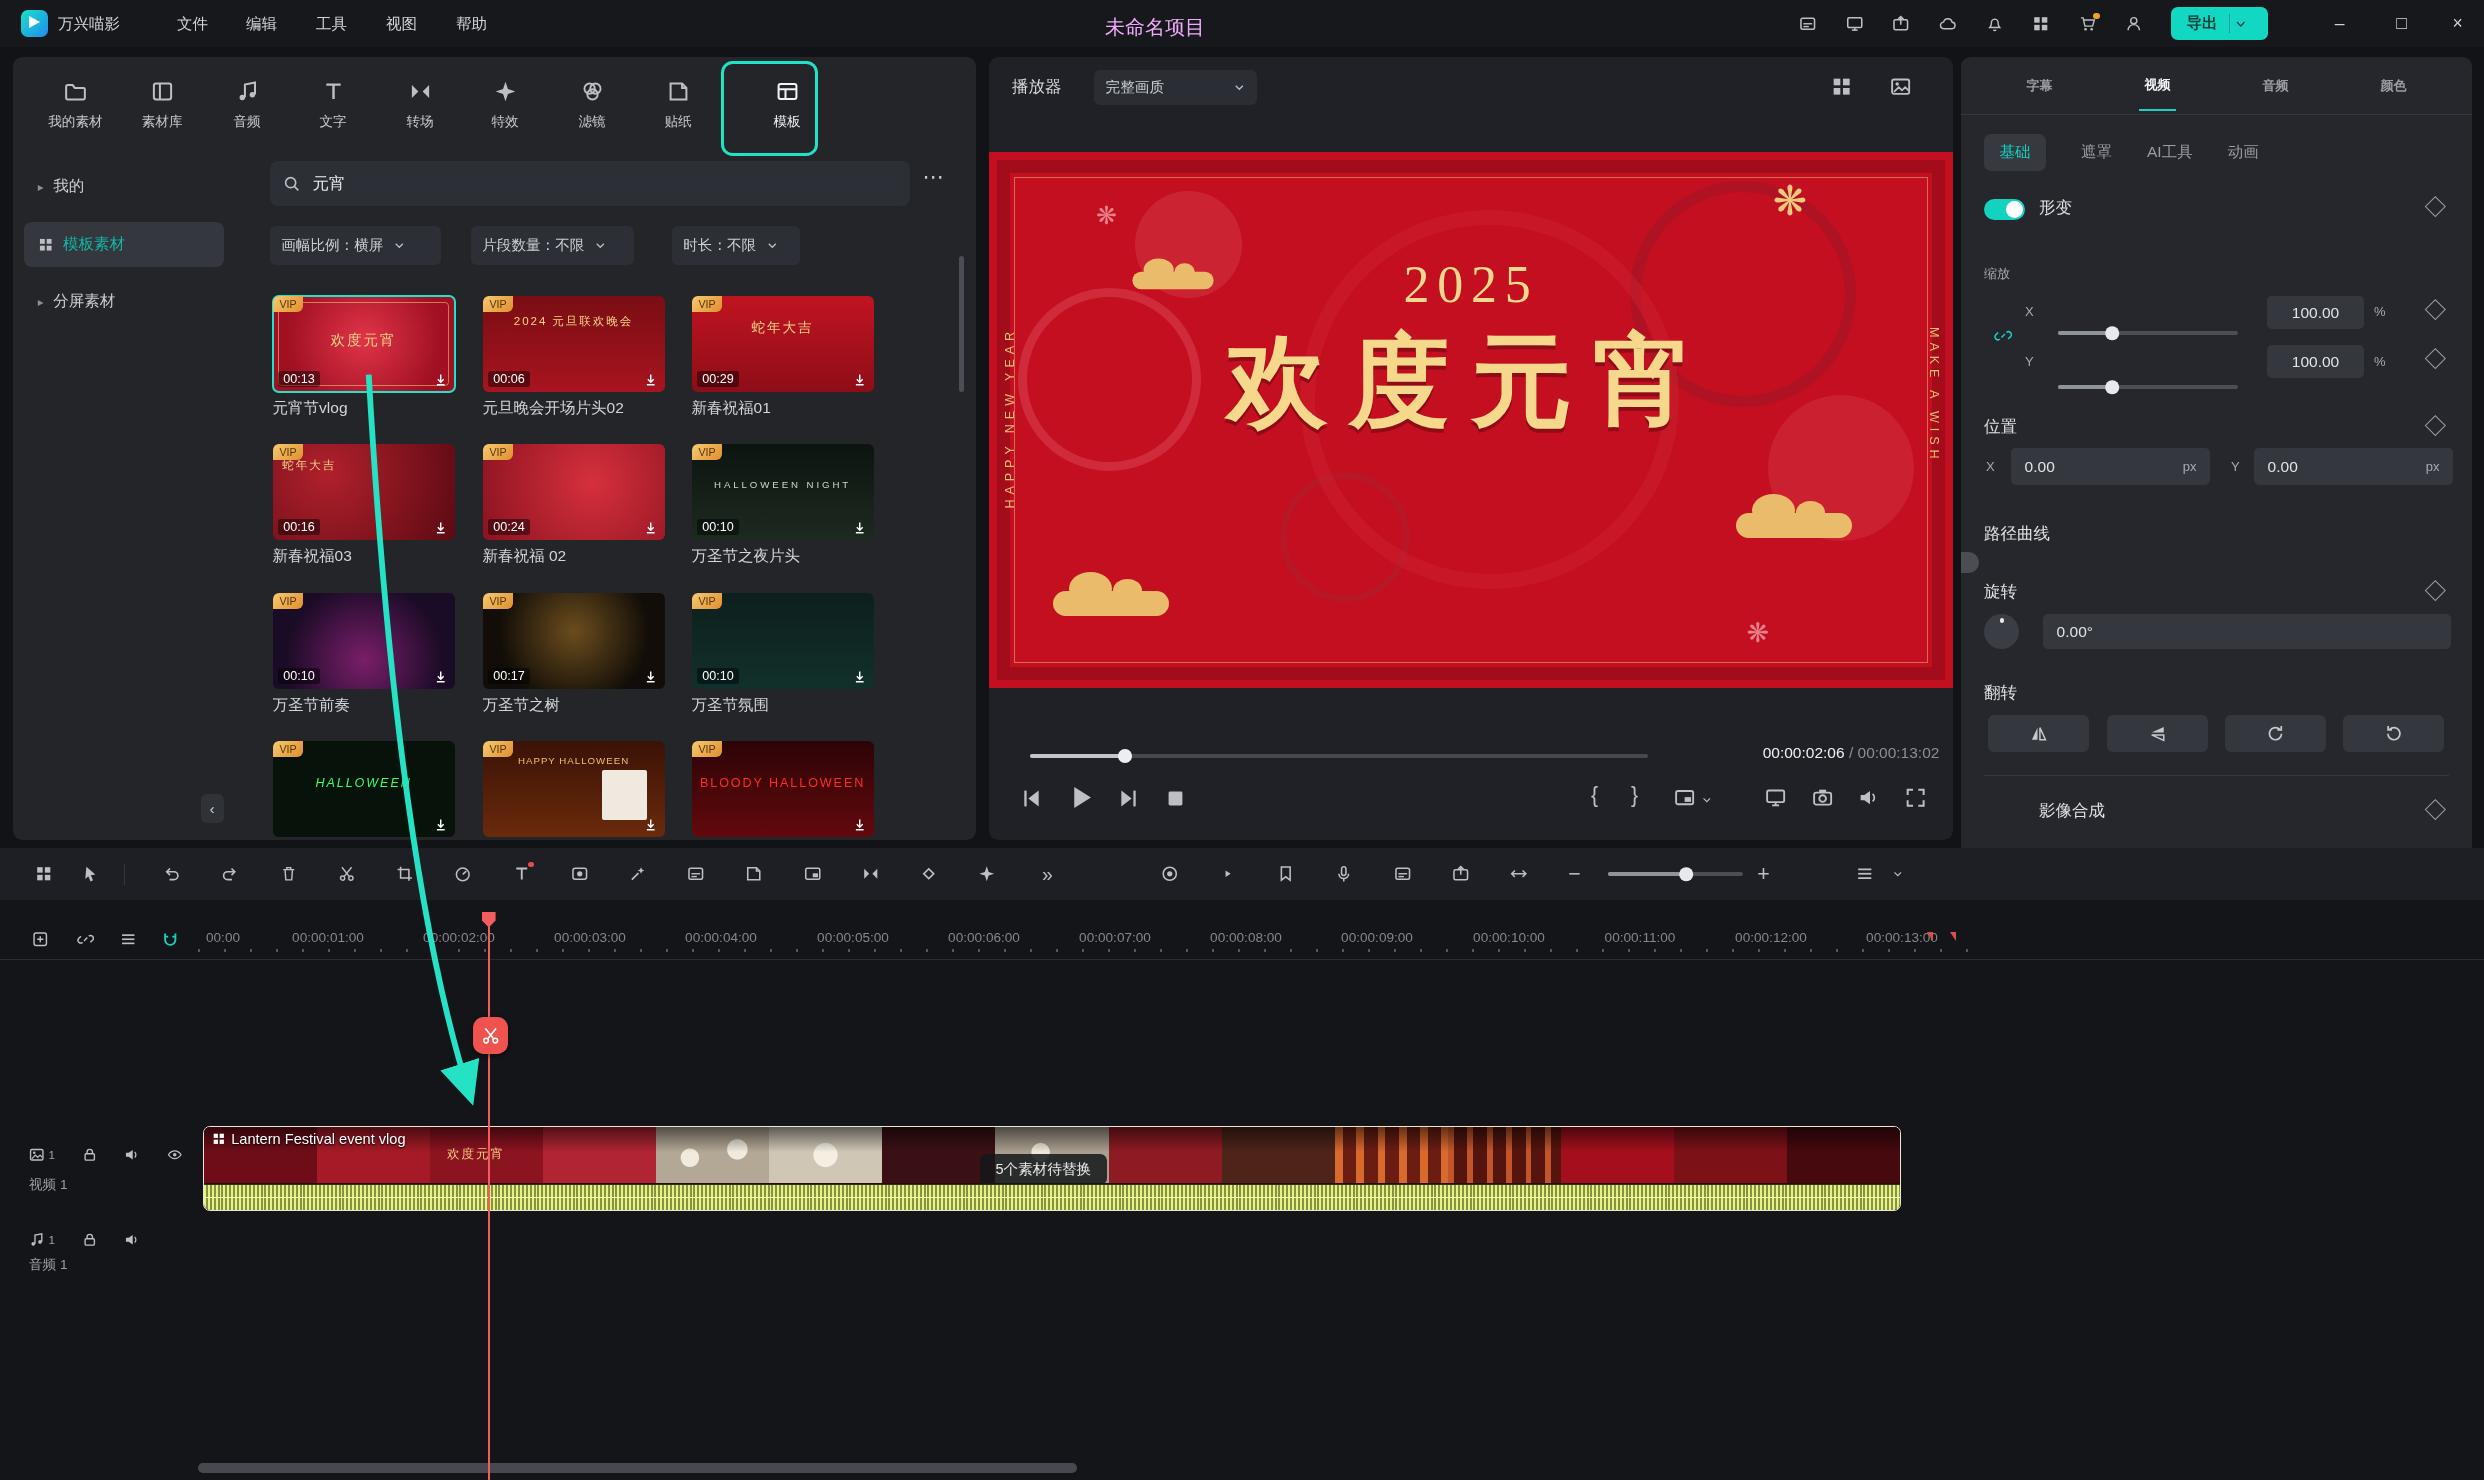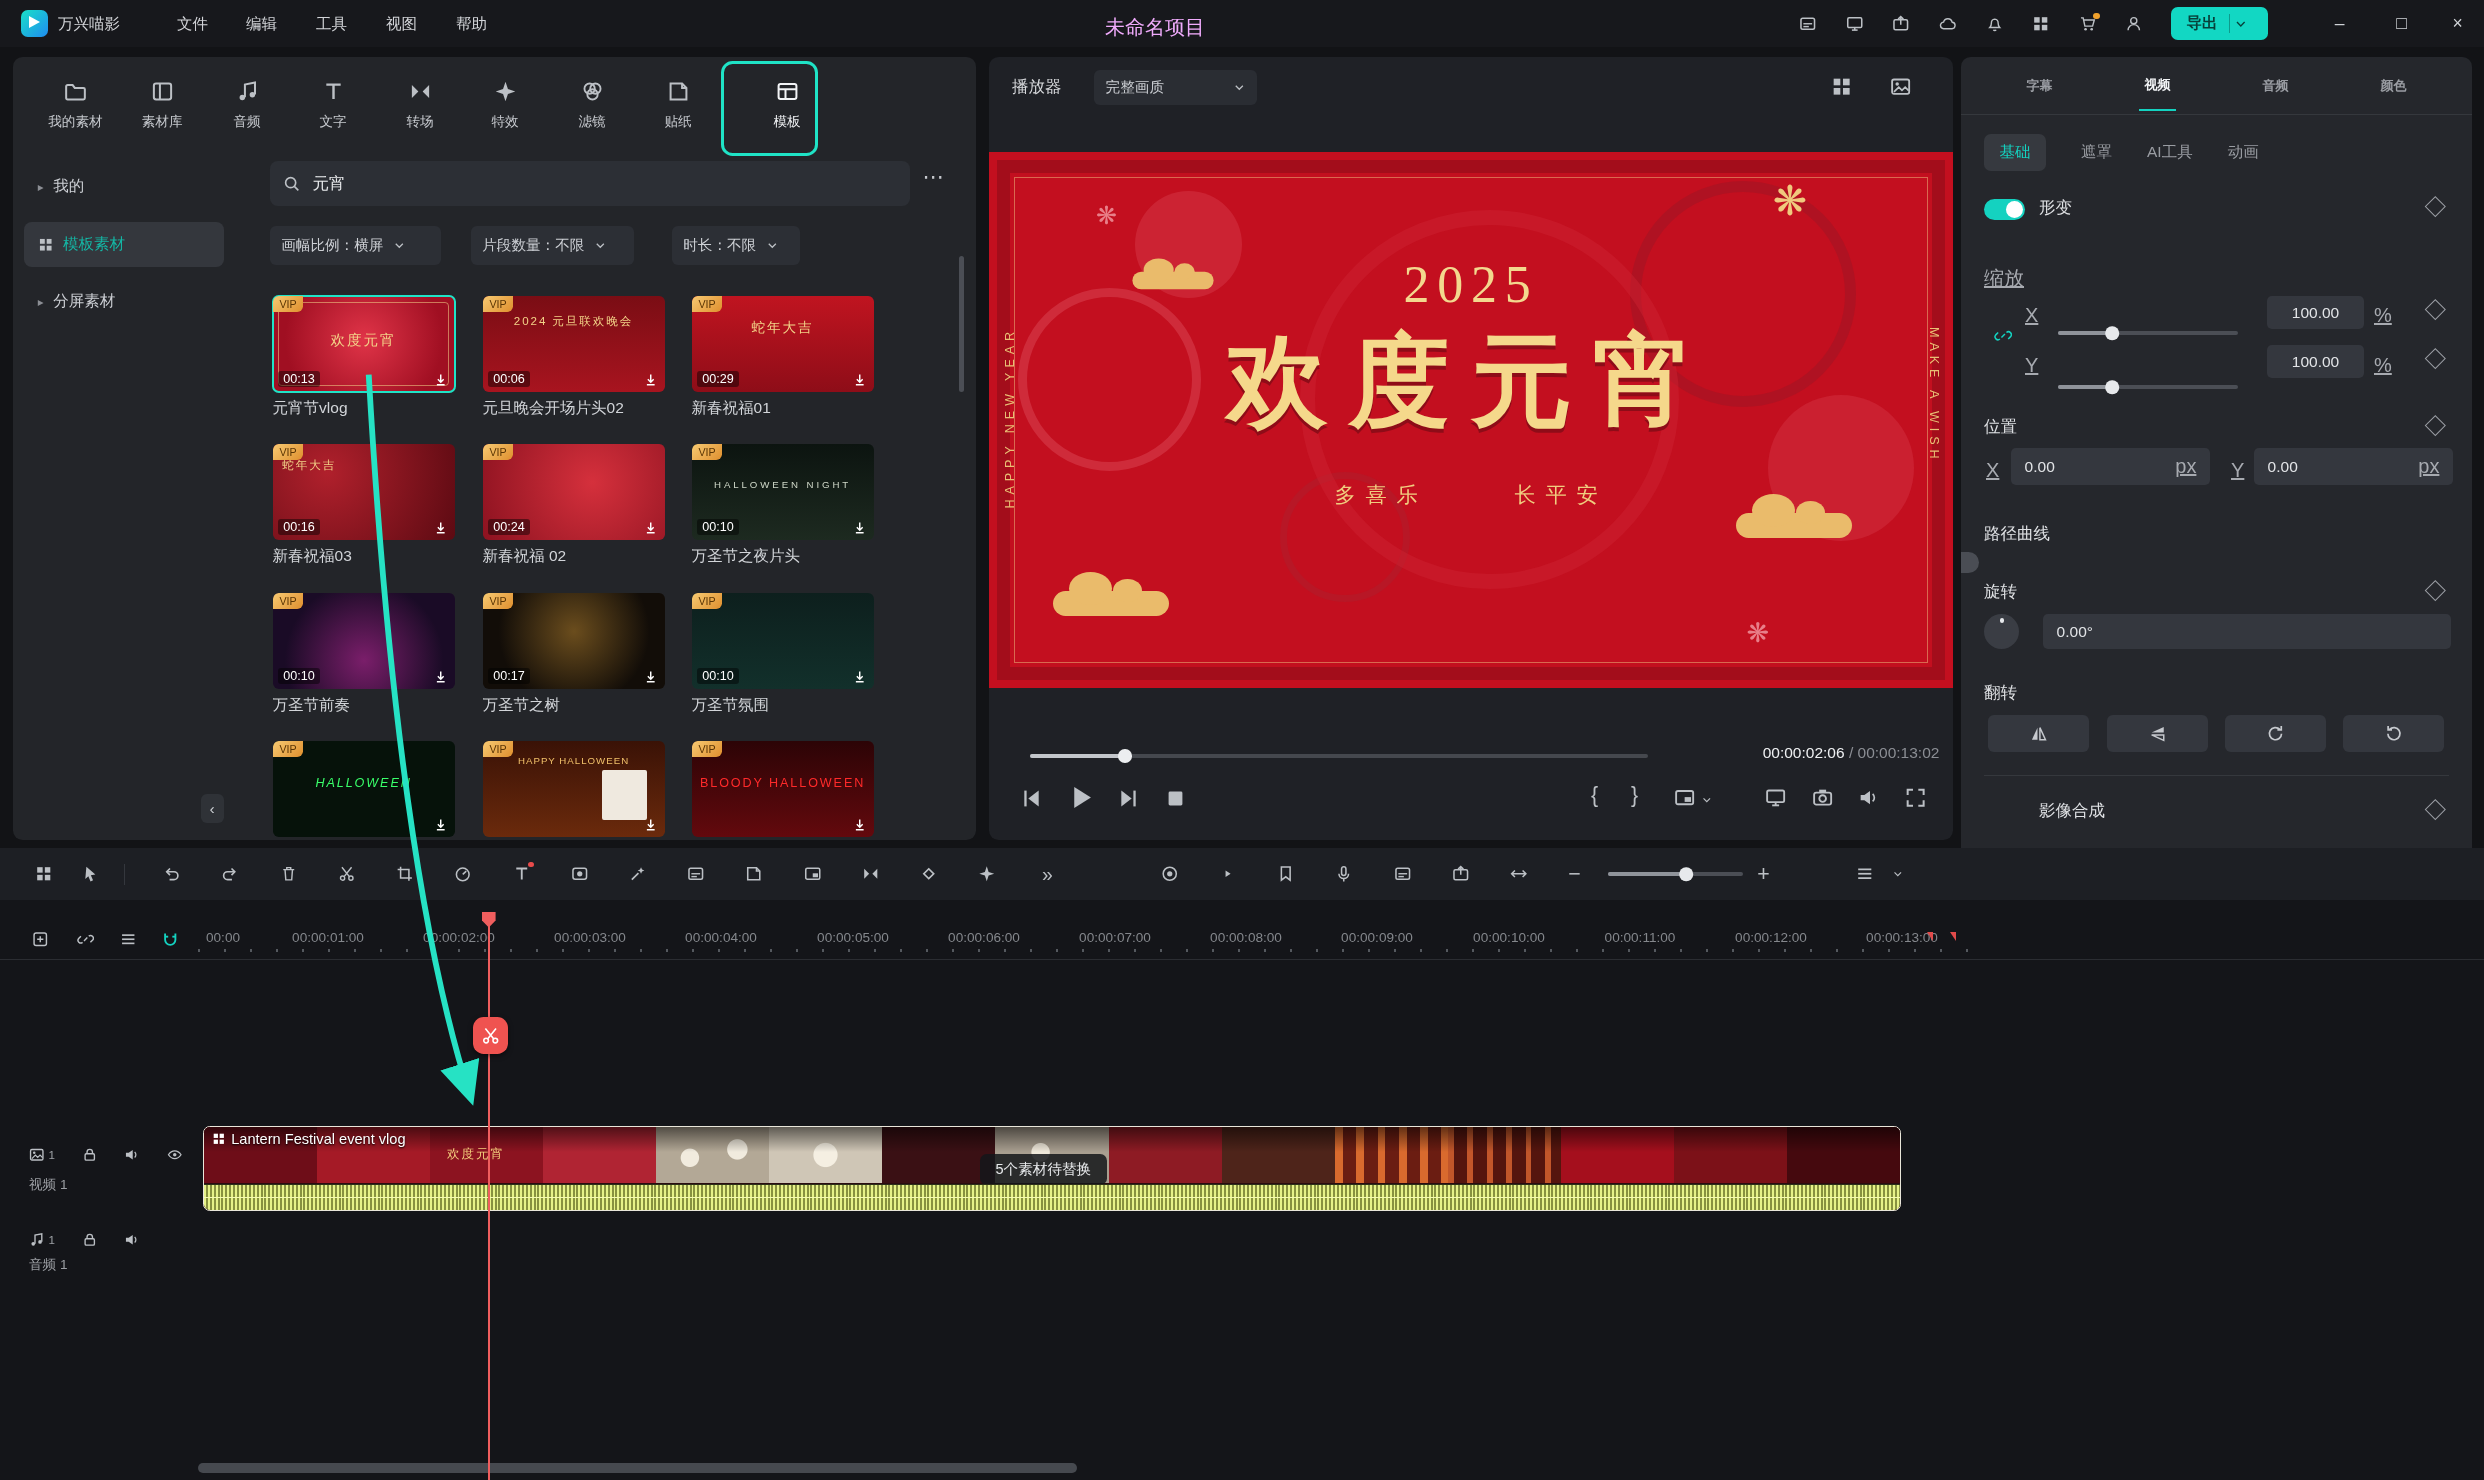--- a/index.html
+++ b/index.html
@@ -96,21 +96,21 @@
   .tgl.off{background:#4a4d54;}
   .tgl:after{content:"";position:absolute;top:1.9px;width:17.5px;height:17.5px;border-radius:50%;background:#fff;}
   .tgl.on:after{right:1.9px;}
   .tgl.off:after{left:1.9px;}
   .dia{width:12.6px;height:12.6px;border:1.9px solid #9a9da3;transform:rotate(45deg);}
   .slider{position:relative;height:3.9px;background:#4b4e55;border-radius:1.9px;}
   .slider .fill{position:absolute;left:0;top:0;bottom:0;background:#8f939a;border-radius:1.9px;}
   .slider .hdl{position:absolute;top:50%;transform:translate(-50%,-50%);width:13.6px;height:13.6px;border-radius:50%;background:#e7e9ec;}
   .vbox{background:#34373e;border-radius:4.9px;color:#e2e4e7;display:flex;align-items:center;justify-content:center;font-size:15.5px;}
   .plabel{font-size:16.5px;color:#dfe1e4;}
-  .pdim{font-size:20px;color:#a7aab0;text-decoration:underline;}
+  .pdim{font-size:13px;color:#a7aab0;}
   .fbtn{position:absolute;top:658px;width:101px;height:37px;background:#34373e;border-radius:5.8px;display:flex;align-items:center;justify-content:center;color:#c6c9ce;}
   .tybox{position:absolute;top:1157px;width:54px;height:70px;background:#34373e;border-radius:7.8px;}
   .tylab{position:absolute;top:1244px;width:54px;text-align:center;font-size:13.6px;color:#a7aab0;}
   .dimsec{opacity:.5;}
   #reset-btn{position:absolute;left:27px;top:1362px;width:64px;height:37px;background:#34373e;border-radius:5.8px;display:flex;align-items:center;justify-content:center;font-size:14.6px;color:#d6d8db;}
   
   #timeline{position:absolute;left:0;top:848px;width:2484px;height:633px;background:#141519;}
   #tl-toolbar{position:absolute;left:0;top:0;width:2484px;height:52px;background:#1d1f24;}
   .tbi{position:absolute;top:9.7px;width:33px;height:33px;border-radius:5.8px;display:flex;align-items:center;justify-content:center;color:#bcc0c5;}
   .tbi .reddot{position:absolute;right:3.9px;top:3.9px;width:5.8px;height:5.8px;border-radius:50%;background:#e84b4b;}
@@ -718,21 +718,20 @@
       <div class="fc" style="left:311px;top:58px;width:349px;height:349px;border:15.5px solid #cf2433;opacity:.45;"></div>
       <div id="cframe"></div>
       <div class="cloud" style="left:126px;top:116px;transform:scale(.7);"></div>
       <div class="cloud" style="left:64px;top:439px;"></div>
       <div class="cloud" style="left:747px;top:361px;"></div>
       <span class="fw" style="right:146px;top:25px;">❋</span>
       <span class="fw" style="left:107px;top:49px;font-size:25px;color:#e87f89;">❋</span>
       <span class="fw" style="right:184px;bottom:39px;font-size:27px;color:#e87f89;">❋</span>
       <div id="yr">2025</div>
       <div id="ctitle">欢度元宵</div>
-      <div id="bless"><span>多喜乐</span><span class="gap"></span><span>长平安</span></div>
       <span class="side-txt" style="left:13.6px;transform:rotate(180deg);">HAPPY NEW YEAR</span>
       <span class="side-txt" style="right:11.6px;">MAKE A WISH</span>
     </div>
 
     <div id="pv-track">
       <div id="pv-fill"></div>
       <div id="pv-handle"></div>
     </div>
     <div id="pv-time">
       <span style="color:#eef0f2;">00:00:02:06</span>

